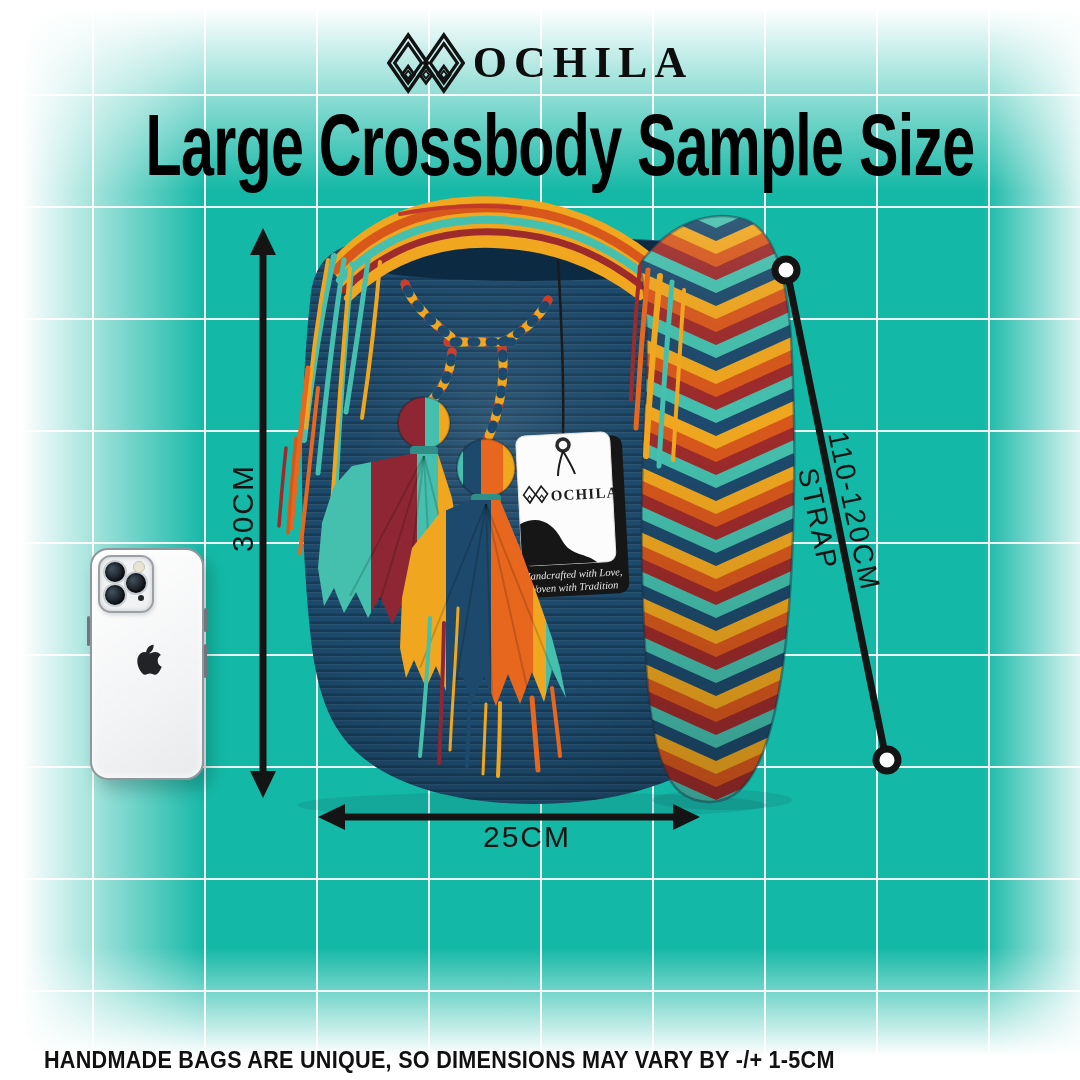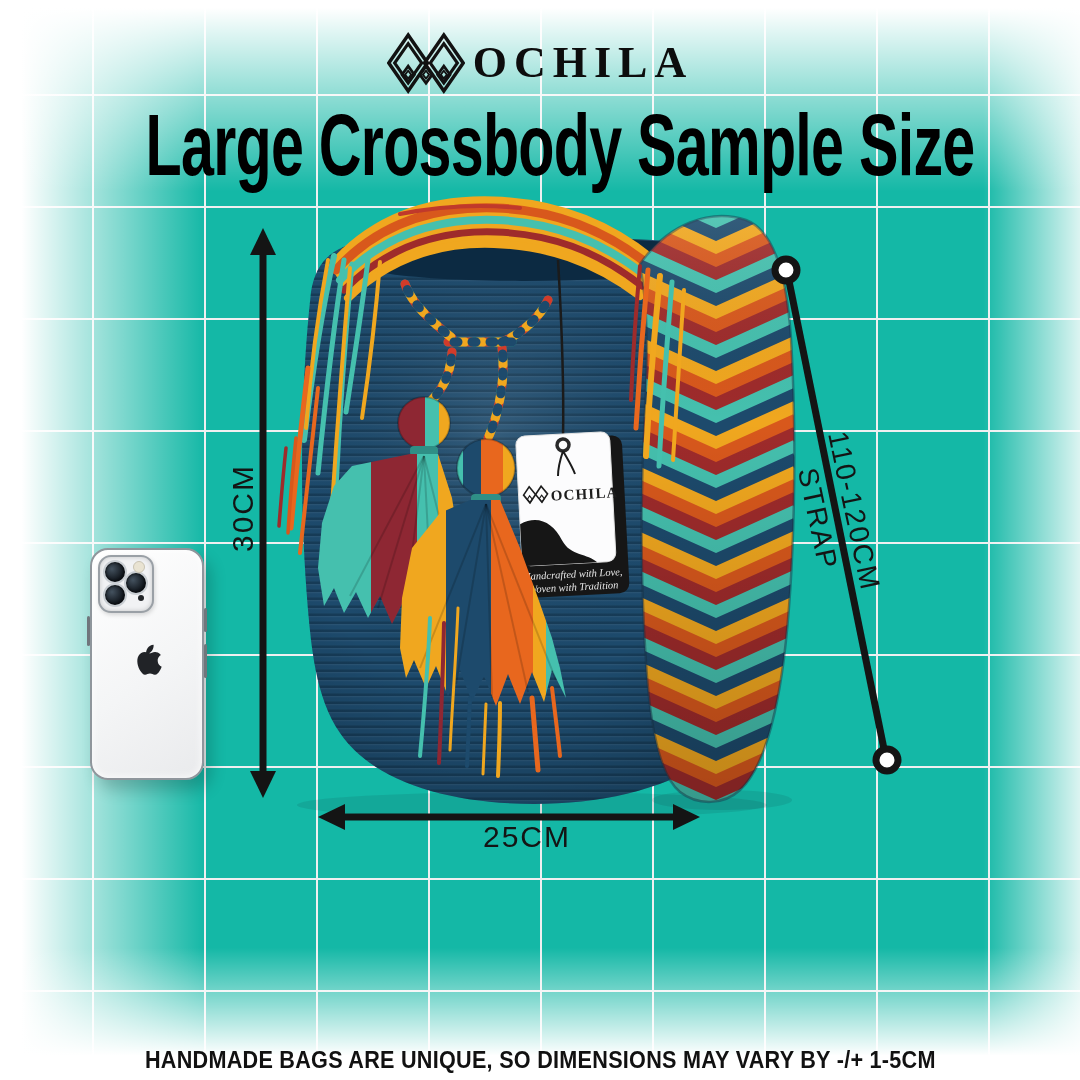--- a/index.html
+++ b/index.html
@@ -41,21 +41,21 @@
           box-shadow:inset 0 0 5px rgba(0,0,0,0.18),1px 2px 4px rgba(0,0,0,0.15);}
   .lens{position:absolute;border-radius:50%;width:20px;height:20px;
         background:radial-gradient(circle at 35% 35%,#44525f 0%,#10151b 65%);
         border:2px solid #c9ced3;box-shadow:inset 0 0 3px #000;}
   .lens1{left:3px;top:3px;} .lens2{left:24px;top:14px;} .lens3{left:3px;top:26px;}
   .flash{position:absolute;left:33px;top:4px;width:10px;height:10px;border-radius:50%;
          background:#e9e3d2;border:1px solid #c9c4b4;}
   .ldot{position:absolute;left:38px;top:38px;width:6px;height:6px;border-radius:50%;background:#23262a;}
   .apple{position:absolute;left:40px;top:92px;width:30px;height:36px;}
   .sbtn{position:absolute;width:3px;background:#70767c;border-radius:2px;}
-  .footer{position:absolute;bottom:14px;left:0;width:100%;text-align:center;z-index:5;}
+  .footer{position:absolute;bottom:14px;left:0;width:100%;text-align:left;z-index:5;}
   .footer-inner{display:inline-block;font-size:24px;font-weight:800;color:#111;
                 letter-spacing:0.3px;transform:scale(0.9,1);transform-origin:center;white-space:nowrap;}
 </style>
 </head>
 <body>
 
 <div class="canvas">
   <div class="grid"></div>
 
   <div class="header">

